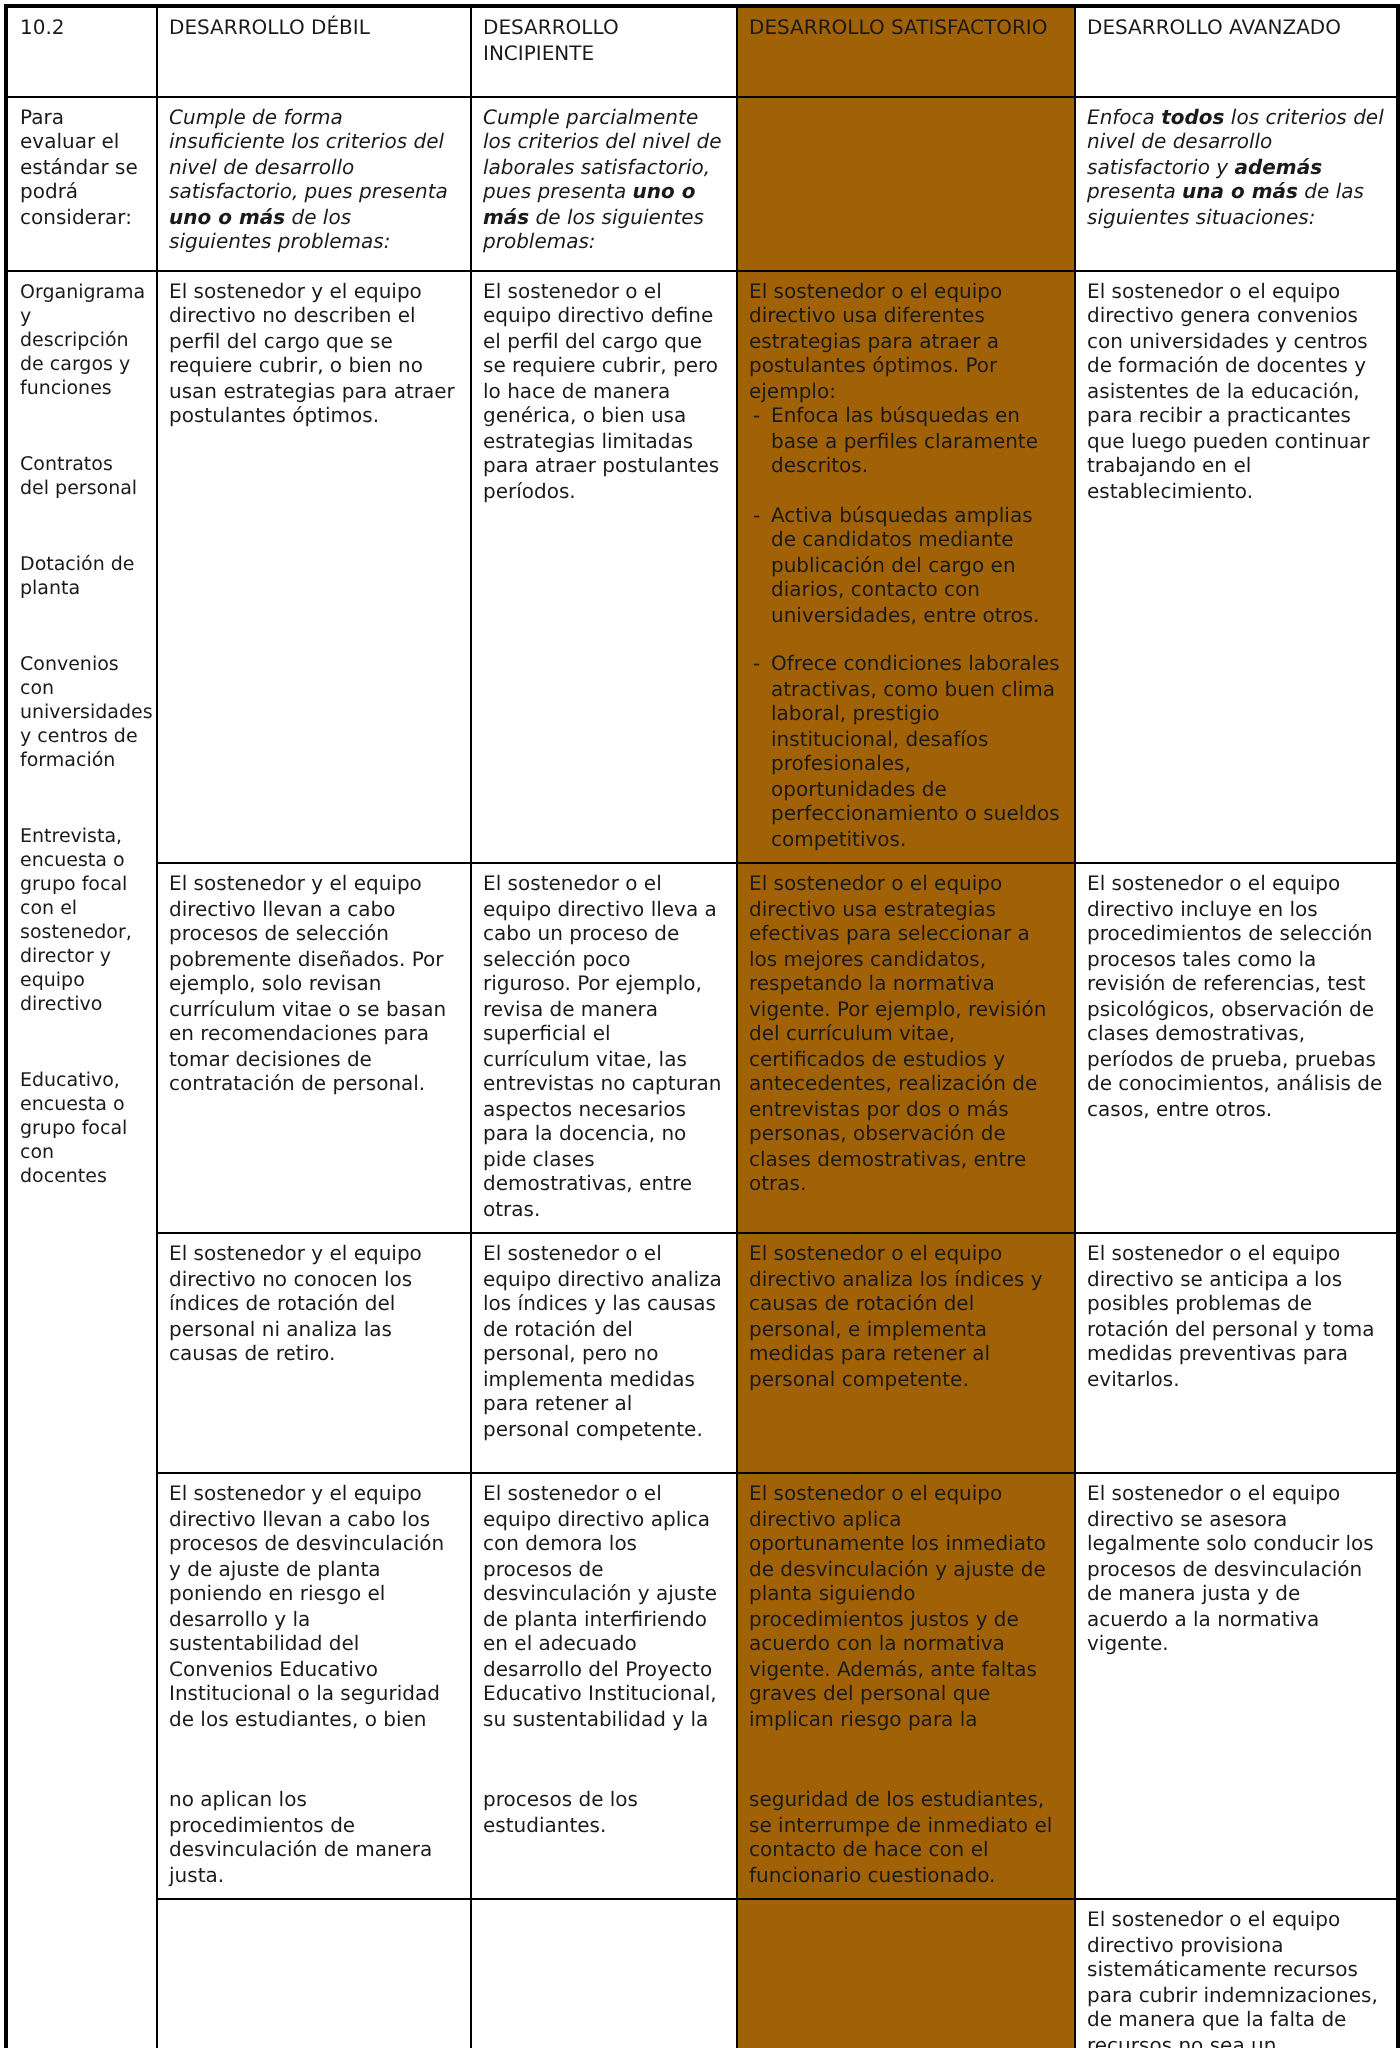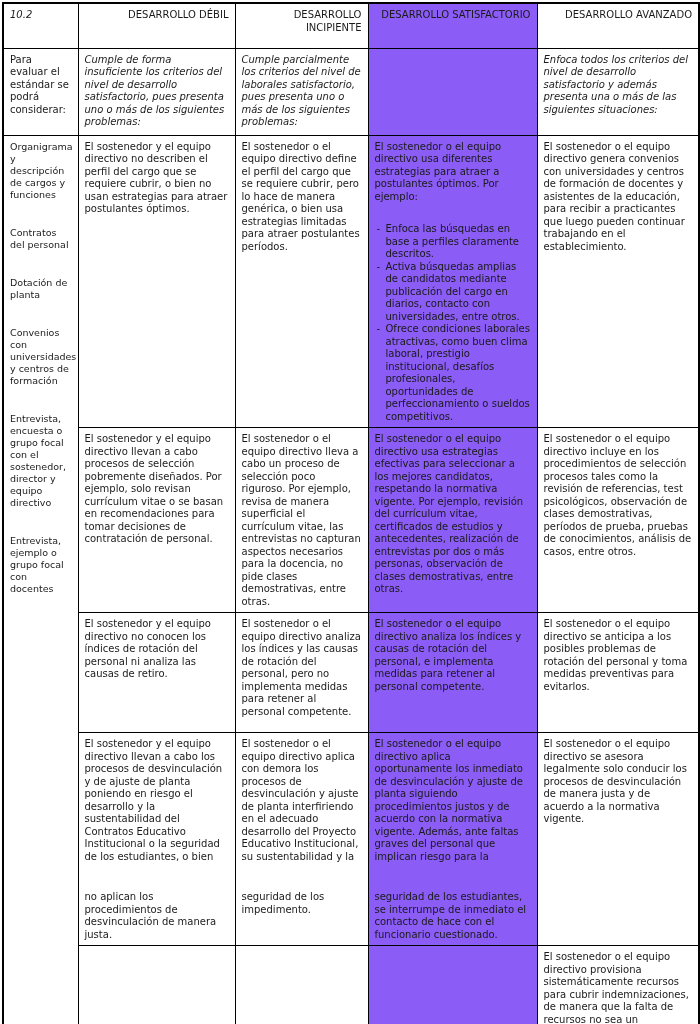--- a/index.html
+++ b/index.html
@@ -21,42 +21,42 @@
   table.rubric td{
     border:1px solid #000;
     vertical-align:top;
     padding:5px 6px 4px 6px;
     font-size:10px;
     line-height:12.5px;
     overflow:hidden;
     box-sizing:border-box;
   }
   td.hcell{
-    text-align:right;
+    text-align:left;
     padding-top:9px;
     font-size:10.5px;
     line-height:13px;
   }
   td.code{
     text-align:left;
     padding-left:7px;
     padding-top:8px;
-    font-style:italic;
   }
   td.crit{ font-style:italic; }
-  .crit .bold{ font-weight:normal; }
-  td.col-sat{ background:#8b5cf6; }
+  .crit .bold{ font-weight:bold; }
+  td.col-sat{ background:#a16207; }
   td.evid{ padding-top:8px; }
   .evid p{ margin:0 0 26px 0; font-size:9.5px; line-height:12px; }
   .cp{ margin:0; }
   .cp + .cp{ margin-top:28px; }
-  .cp + .bullet{ margin-top:20px; }
+  .cp + .bullet{ margin-top:0; }
   .bullet{
     position:relative;
     padding-left:11px;
+    margin-top:12px;
   }
   .bullet::before{
     content:"-";
     position:absolute;
     left:2px;
     top:0;
   }
   td.small-text{ font-size:9px; line-height:11px; }
 </style>
 </head>
@@ -89,21 +89,21 @@
       <td class="crit"><span>Enfoca </span><span class="bold">todos</span><span> los criterios del nivel de desarrollo satisfactorio y </span><span class="bold">además</span><span> presenta </span><span class="bold">una o más</span><span> de las siguientes situaciones:</span></td>
     </tr>
 
     <tr style="height:272px">
       <td rowspan="5" class="evid">
             <p>Organigrama y descripción de cargos y funciones</p>
             <p>Contratos del personal</p>
             <p>Dotación de planta</p>
             <p>Convenios con universidades y centros de formación</p>
             <p>Entrevista, encuesta o grupo focal con el sostenedor, director y equipo directivo</p>
-            <p>Entrevista, ejemplo o grupo focal con docentes</p>
+            <p>Educativo, encuesta o grupo focal con docentes</p>
           </td>
       <td>
             <p class="cp">El sostenedor y el equipo directivo no describen el perfil del cargo que se requiere cubrir, o bien no usan estrategias para atraer postulantes óptimos.</p>
           </td>
       <td>
             <p class="cp">El sostenedor o el equipo directivo define el perfil del cargo que se requiere cubrir, pero lo hace de manera genérica, o bien usa estrategias limitadas para atraer postulantes períodos.</p>
           </td>
       <td class="col-sat">
             <p class="cp">El sostenedor o el equipo directivo usa diferentes estrategias para atraer a postulantes óptimos. Por ejemplo:</p>
             <div class="bullet">Enfoca las búsquedas en base a perfiles claramente descritos.</div>
@@ -140,26 +140,26 @@
       <td class="col-sat">
             <p class="cp">El sostenedor o el equipo directivo analiza los índices y causas de rotación del personal, e implementa medidas para retener al personal competente.</p>
           </td>
       <td>
             <p class="cp">El sostenedor o el equipo directivo se anticipa a los posibles problemas de rotación del personal y toma medidas preventivas para evitarlos.</p>
           </td>
     </tr>
 
     <tr style="height:193px">
       <td>
-            <p class="cp">El sostenedor y el equipo directivo llevan a cabo los procesos de desvinculación y de ajuste de planta poniendo en riesgo el desarrollo y la sustentabilidad del Contratos Educativo Institucional o la seguridad de los estudiantes, o bien</p>
+            <p class="cp">El sostenedor y el equipo directivo llevan a cabo los procesos de desvinculación y de ajuste de planta poniendo en riesgo el desarrollo y la sustentabilidad del Convenios Educativo Institucional o la seguridad de los estudiantes, o bien</p>
             <p class="cp">no aplican los procedimientos de desvinculación de manera justa.</p>
           </td>
       <td>
             <p class="cp">El sostenedor o el equipo directivo aplica con demora los procesos de desvinculación y ajuste de planta interfiriendo en el adecuado desarrollo del Proyecto Educativo Institucional, su sustentabilidad y la</p>
-            <p class="cp">seguridad de los impedimento.</p>
+            <p class="cp">procesos de los estudiantes.</p>
           </td>
       <td class="col-sat">
             <p class="cp">El sostenedor o el equipo directivo aplica oportunamente los inmediato de desvinculación y ajuste de planta siguiendo procedimientos justos y de acuerdo con la normativa vigente. Además, ante faltas graves del personal que implican riesgo para la</p>
             <p class="cp">seguridad de los estudiantes, se interrumpe de inmediato el contacto de hace con el funcionario cuestionado.</p>
           </td>
       <td>
             <p class="cp">El sostenedor o el equipo directivo se asesora legalmente solo conducir los procesos de desvinculación de manera justa y de acuerdo a la normativa vigente.</p>
           </td>
     </tr>
 

